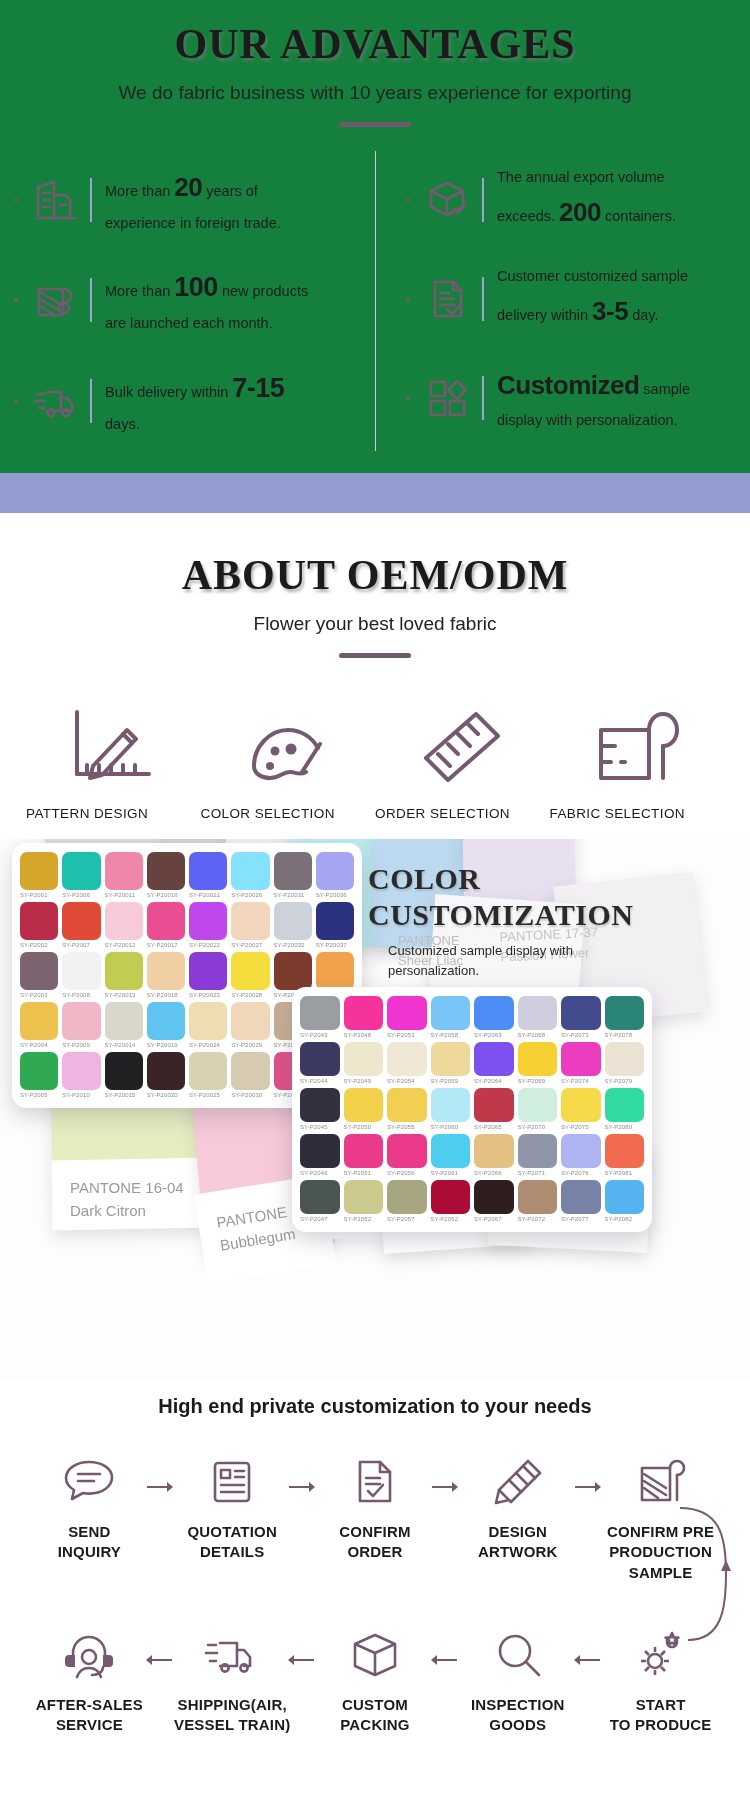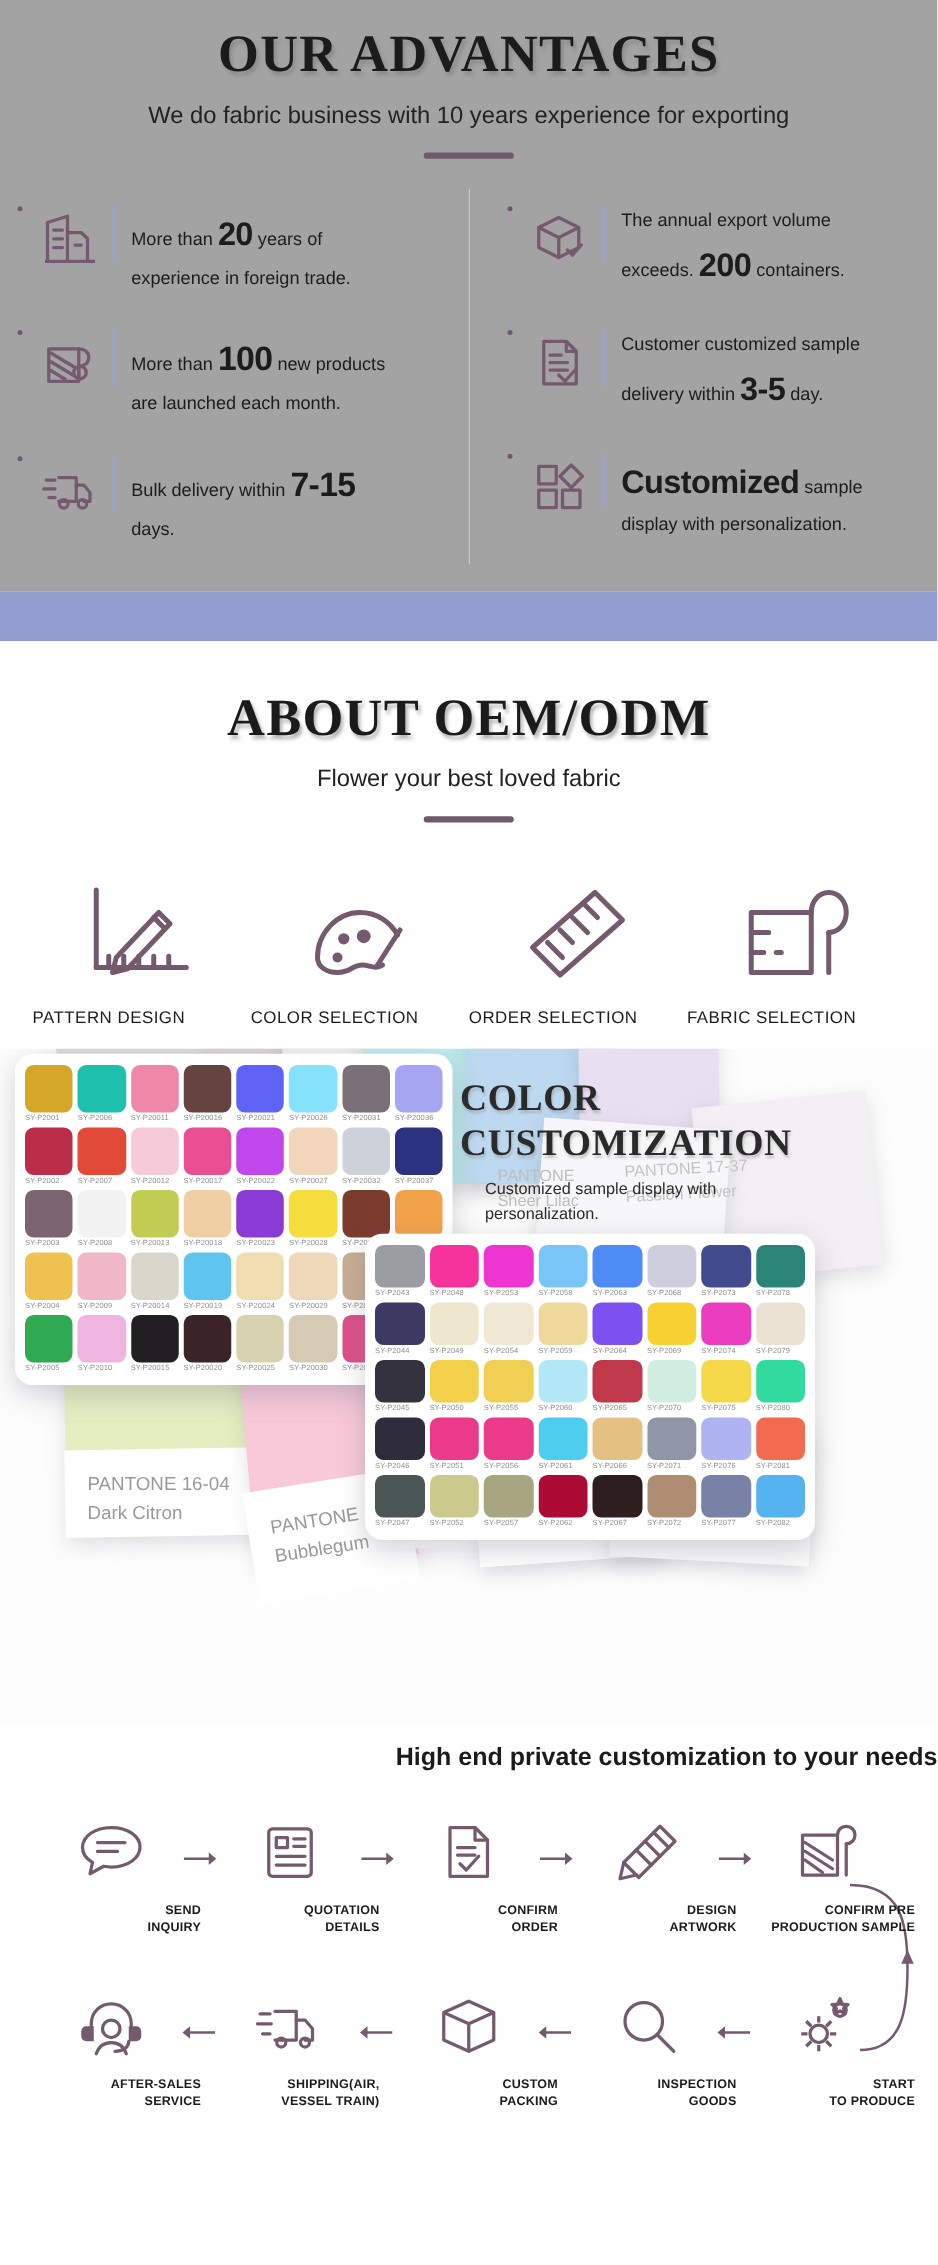--- a/index.html
+++ b/index.html
@@ -7,21 +7,21 @@
   body {
     font-family: "Liberation Sans", sans-serif;
     background:#ffffff;
     width:750px;
     color:#222;
     -webkit-font-smoothing: antialiased;
   }
   .page { width:750px; position:relative; overflow:hidden; }
 
   
-  .sec-adv { padding:20px 0 0 0; background:#a3a3a3; }
+  .sec-adv { padding:20px 0 0 0; background:#15803d; }
   .big-title {
     font-family:"Liberation Serif", serif;
     font-weight:bold;
     font-size:42px;
     letter-spacing:1px;
     text-align:center;
     color:#1b1b1b;
     text-shadow: 2px 3px 3px rgba(120,120,120,.55);
   }
   .sub-title {
@@ -38,21 +38,21 @@
 
   .adv-grid {
     display:flex;
     margin-top:24px;
     padding:0 14px 22px 14px;
   }
   .adv-col { width:50%; position:relative; }
   .adv-col.left { padding-right:14px; }
   .adv-col.right { padding-left:30px; border-left:1px solid #c9c9d4; }
   .adv-item {
-    display:flex; align-items:flex-start;
+    display:flex; align-items:center;
     padding:14px 0 14px 0;
     min-height:78px;
   }
   .adv-dot {
     width:4px; height:4px; border-radius:50%;
     background:#6f5a6b; flex:0 0 4px; margin-right:12px;
   }
   .adv-ico {
     flex:0 0 52px; width:52px; height:52px;
     display:flex; align-items:center; justify-content:center;
@@ -121,33 +121,33 @@
     font-size:6px; color:#8d8d8d; margin-top:2px;
     font-family:"Liberation Sans", sans-serif; letter-spacing:.1px;
     white-space:nowrap;
   }
   .pal2 .sw-cell { width:42px; }
   .pal2 .sw { height:34px; }
 
   
   .sec-flow { padding:16px 0 34px 0; background:#fff; position:relative; }
   .flow-head {
-    text-align:right; font-size:20px; font-weight:bold; color:#1b1b1b;
+    text-align:center; font-size:20px; font-weight:bold; color:#1b1b1b;
     margin-bottom:34px;
   }
   .flow-wrap { position:relative; padding:0 18px; }
   .flow-row { display:flex; align-items:flex-start; }
   .flow-node { width:20%; text-align:center; position:relative; }
   .flow-node .glyph {
     height:60px; display:flex; align-items:center; justify-content:center;
     color:#75596e;
   }
   .flow-node .cap {
-    font-size:10px; line-height:1.35; letter-spacing:.2px;
-    color:#1b1b1b; margin-top:10px; font-weight:bold;text-align:right;
+    font-size:15px; line-height:1.35; letter-spacing:.2px;
+    color:#1b1b1b; margin-top:10px; font-weight:bold;
   }
   .arrow {
     position:absolute; top:28px; color:#75596e;
   }
   .flow-row2 { margin-top:42px; }
   .curve { position:absolute; right:14px; top:48px; }
 </style>
 </head>
 <body>
 

